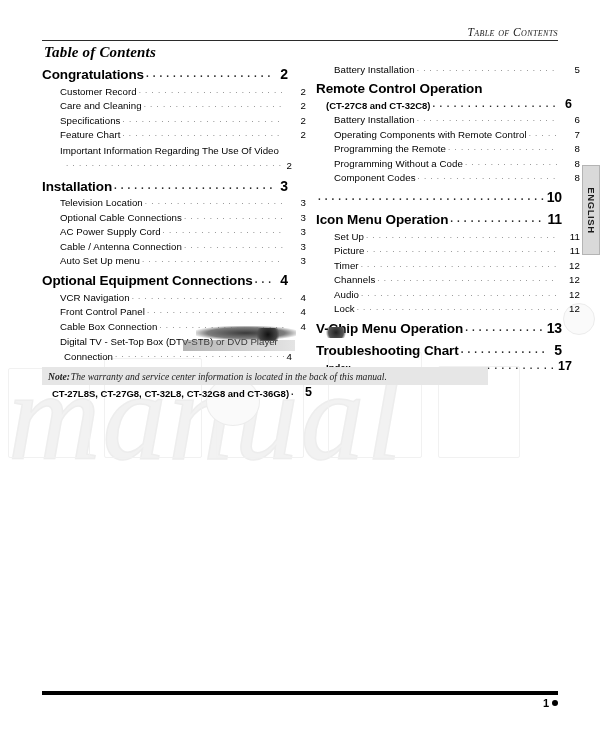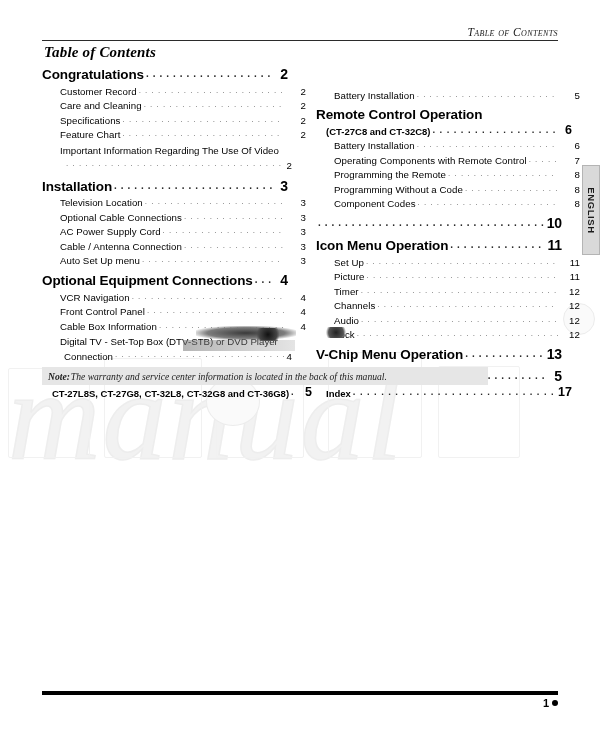--- a/index.html
+++ b/index.html
@@ -90,21 +90,20 @@
   }
 
   
   .columns {
     position: absolute;
     left: 42px;
     top: 60px;
     width: 516px;
     display: flex;
     z-index: 2;
-    align-items: flex-end;
   }
   .col {
     width: 246px;
   }
   .col-left { padding-right: 6px; }
   .col-divider {
     width: 1px;
     background: #4d4d4d;
     margin: 1px 11px 0 11px;
     height: 272px;
@@ -363,21 +362,21 @@
         <span class="toc-label">VCR Navigation</span>
         <span class="toc-dots">. . . . . . . . . . . . . . . . . . . . . . . . . . . . . . . . . . . . . . . . . . . . . . . . . . . . . . . . . . . . . . . . . . . . . .</span>
         <span class="toc-page">4</span>
       </div>
       <div class="toc-row lvl2">
         <span class="toc-label">Front Control Panel</span>
         <span class="toc-dots">. . . . . . . . . . . . . . . . . . . . . . . . . . . . . . . . . . . . . . . . . . . . . . . . . . . . . . . . . . . . . . . . . . . . . .</span>
         <span class="toc-page">4</span>
       </div>
       <div class="toc-row lvl2">
-        <span class="toc-label">Cable Box Information</span>
+        <span class="toc-label">Cable Box Connection</span>
         <span class="toc-dots">. . . . . . . . . . . . . . . . . . . . . . . . . . . . . . . . . . . . . . . . . . . . . . . . . . . . . . . . . . . . . . . . . . . . . .</span>
         <span class="toc-page">4</span>
       </div>
       <div class="lvl2-wrap">
         <div class="first-line">Digital TV - Set-Top Box (DTV-STB) or DVD Player</div>
         <div class="toc-row">
           <span class="toc-label">Connection</span>
           <span class="toc-dots">. . . . . . . . . . . . . . . . . . . . . . . . . . . . . . . . . . . . . . . . . . . . . . . . . . . . . . . . . . . .</span>
           <span class="toc-page">4</span>
         </div>

